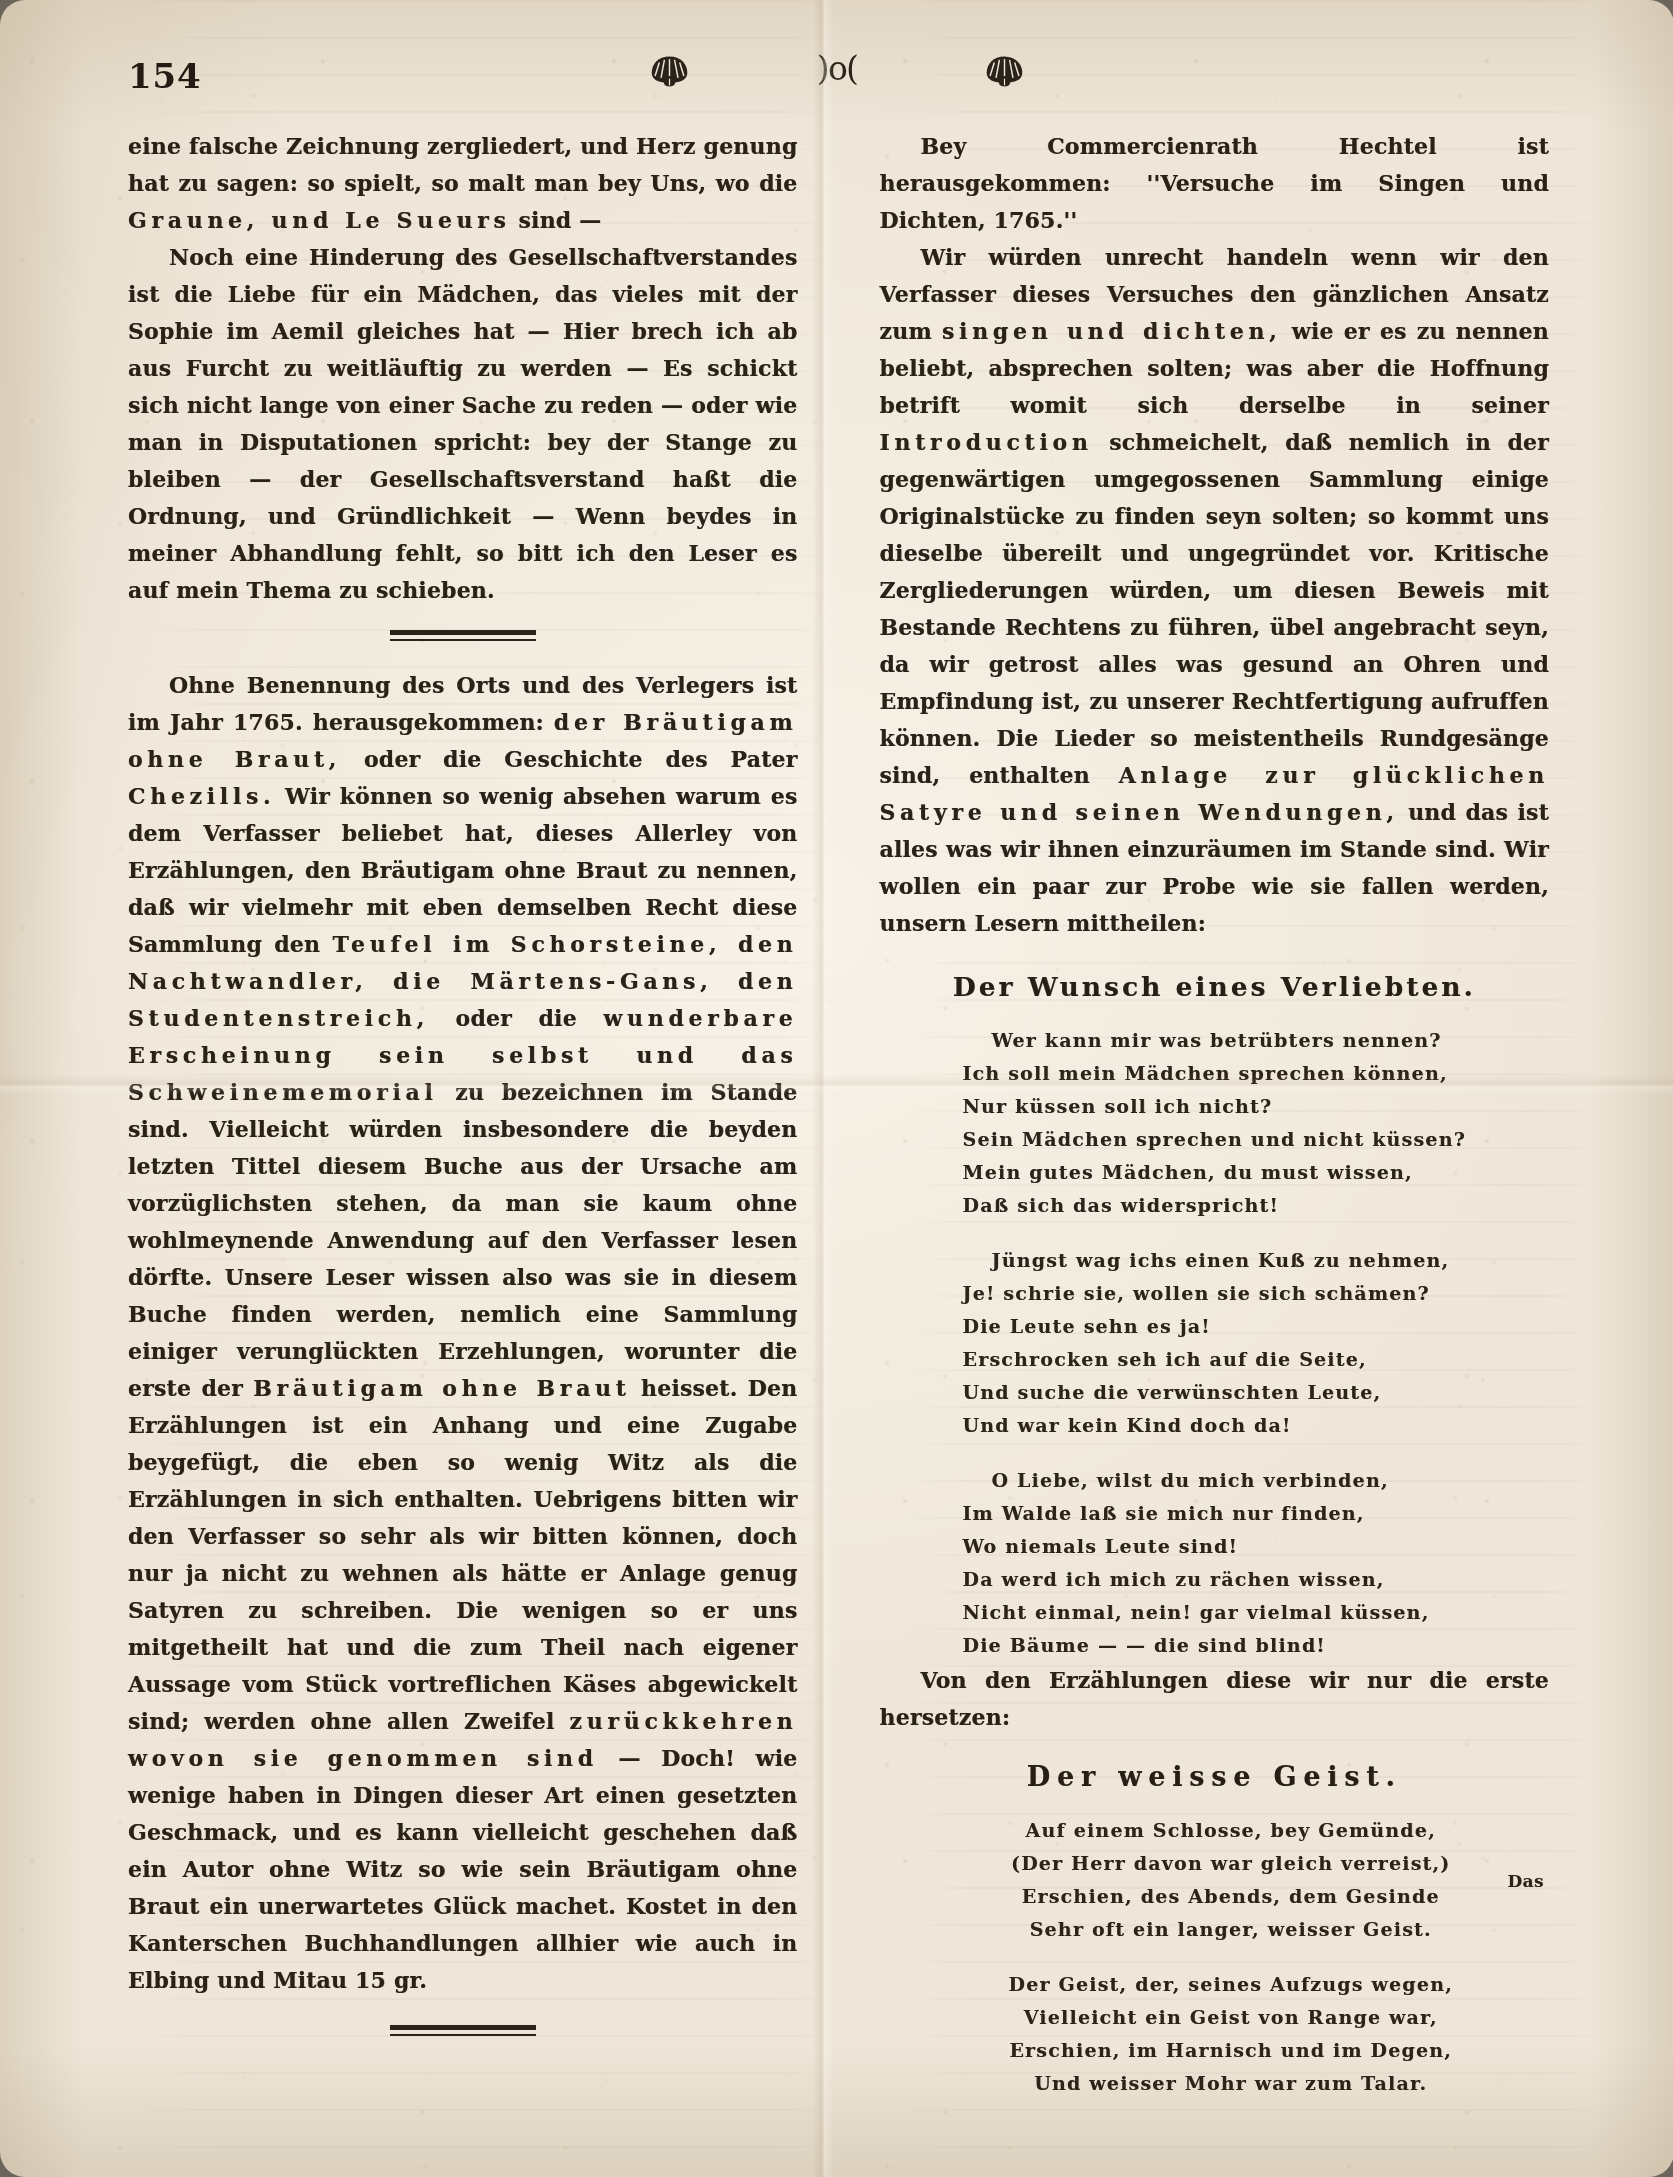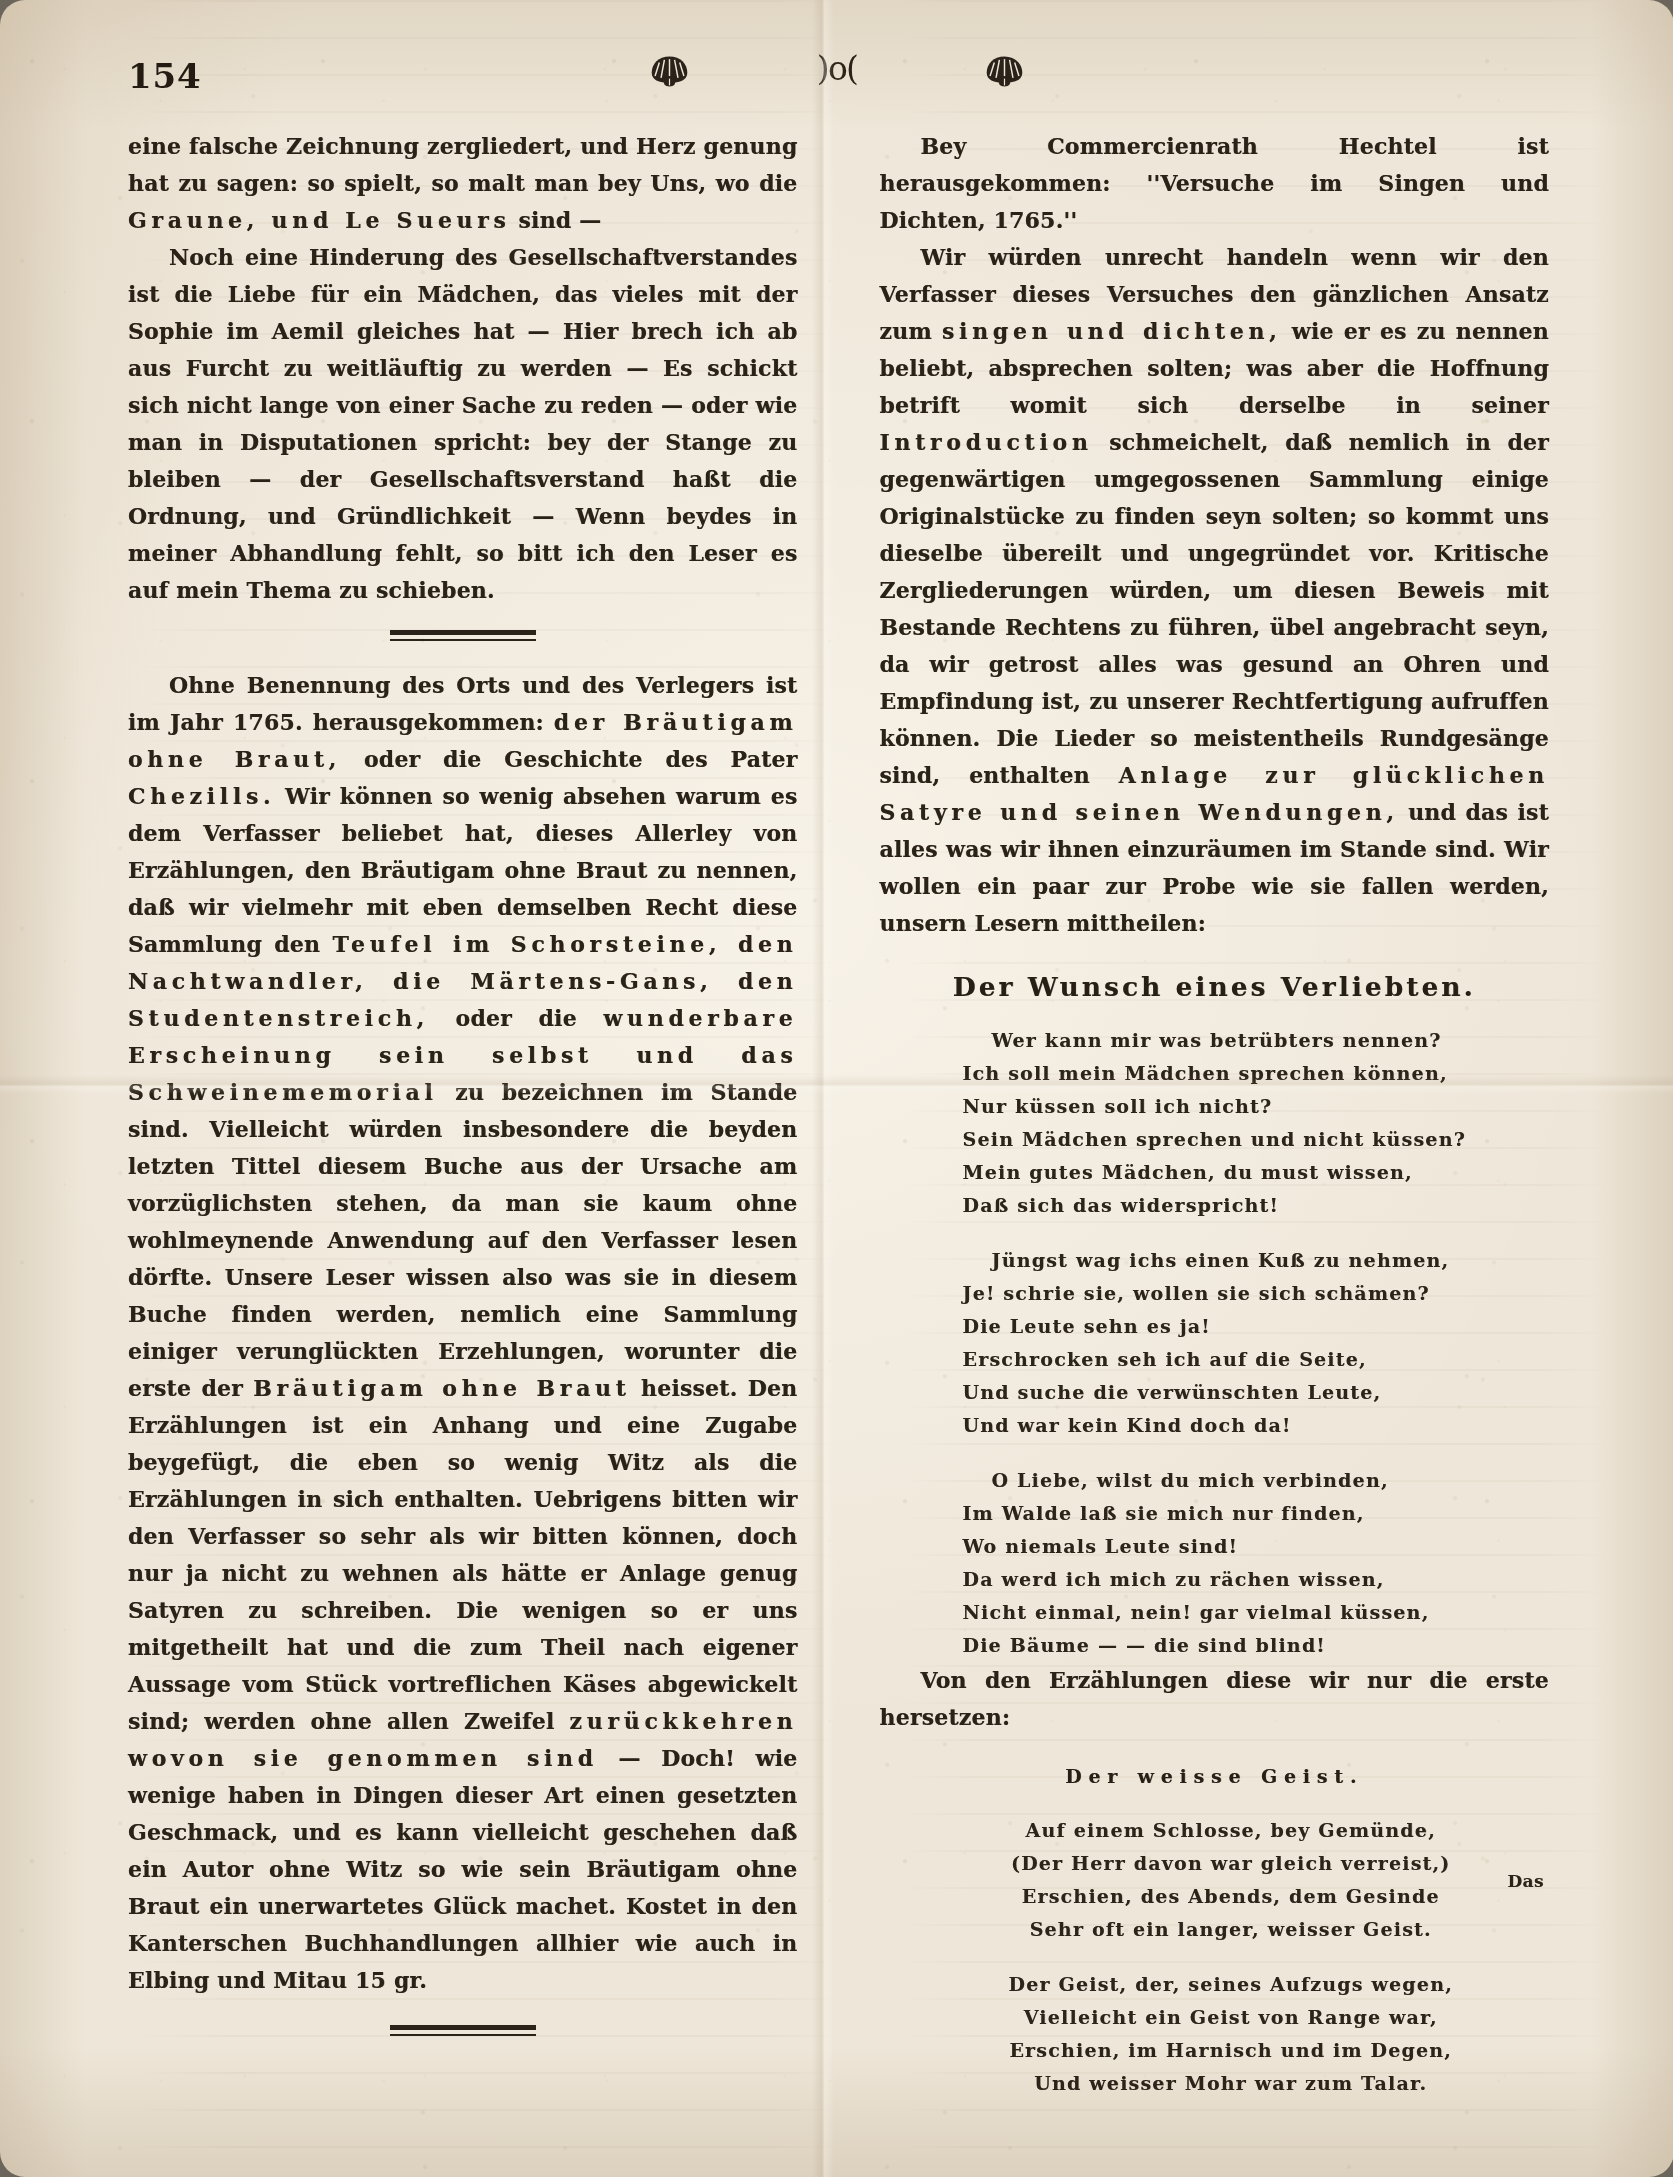--- a/index.html
+++ b/index.html
@@ -151,21 +151,21 @@
   }
   .poem-title {
     text-align: center;
     font-size: 26.5px;
     font-weight: 700;
     letter-spacing: 3px;
     margin: 26px 0 19px 0;
     color: #271f15;
     text-shadow: 0.4px 0.3px 0 rgba(39,31,21,0.45);
   }
-  .poem-title.wide { letter-spacing: 6.8px; font-size: 19px; margin-top: 22px; }
+  .poem-title.wide { letter-spacing: 6.8px; font-size: 27px; margin-top: 22px; }
   .poem {
     font-size: 19px;
     line-height: 33px;
     padding-left: 50px;
     color: #2c2319;
     letter-spacing: 1.2px;
     font-weight: 600;
     text-shadow: 0.3px 0.2px 0 rgba(44,35,25,0.38);
   }
   .poem.centered { padding-left: 0; text-align: center; }

